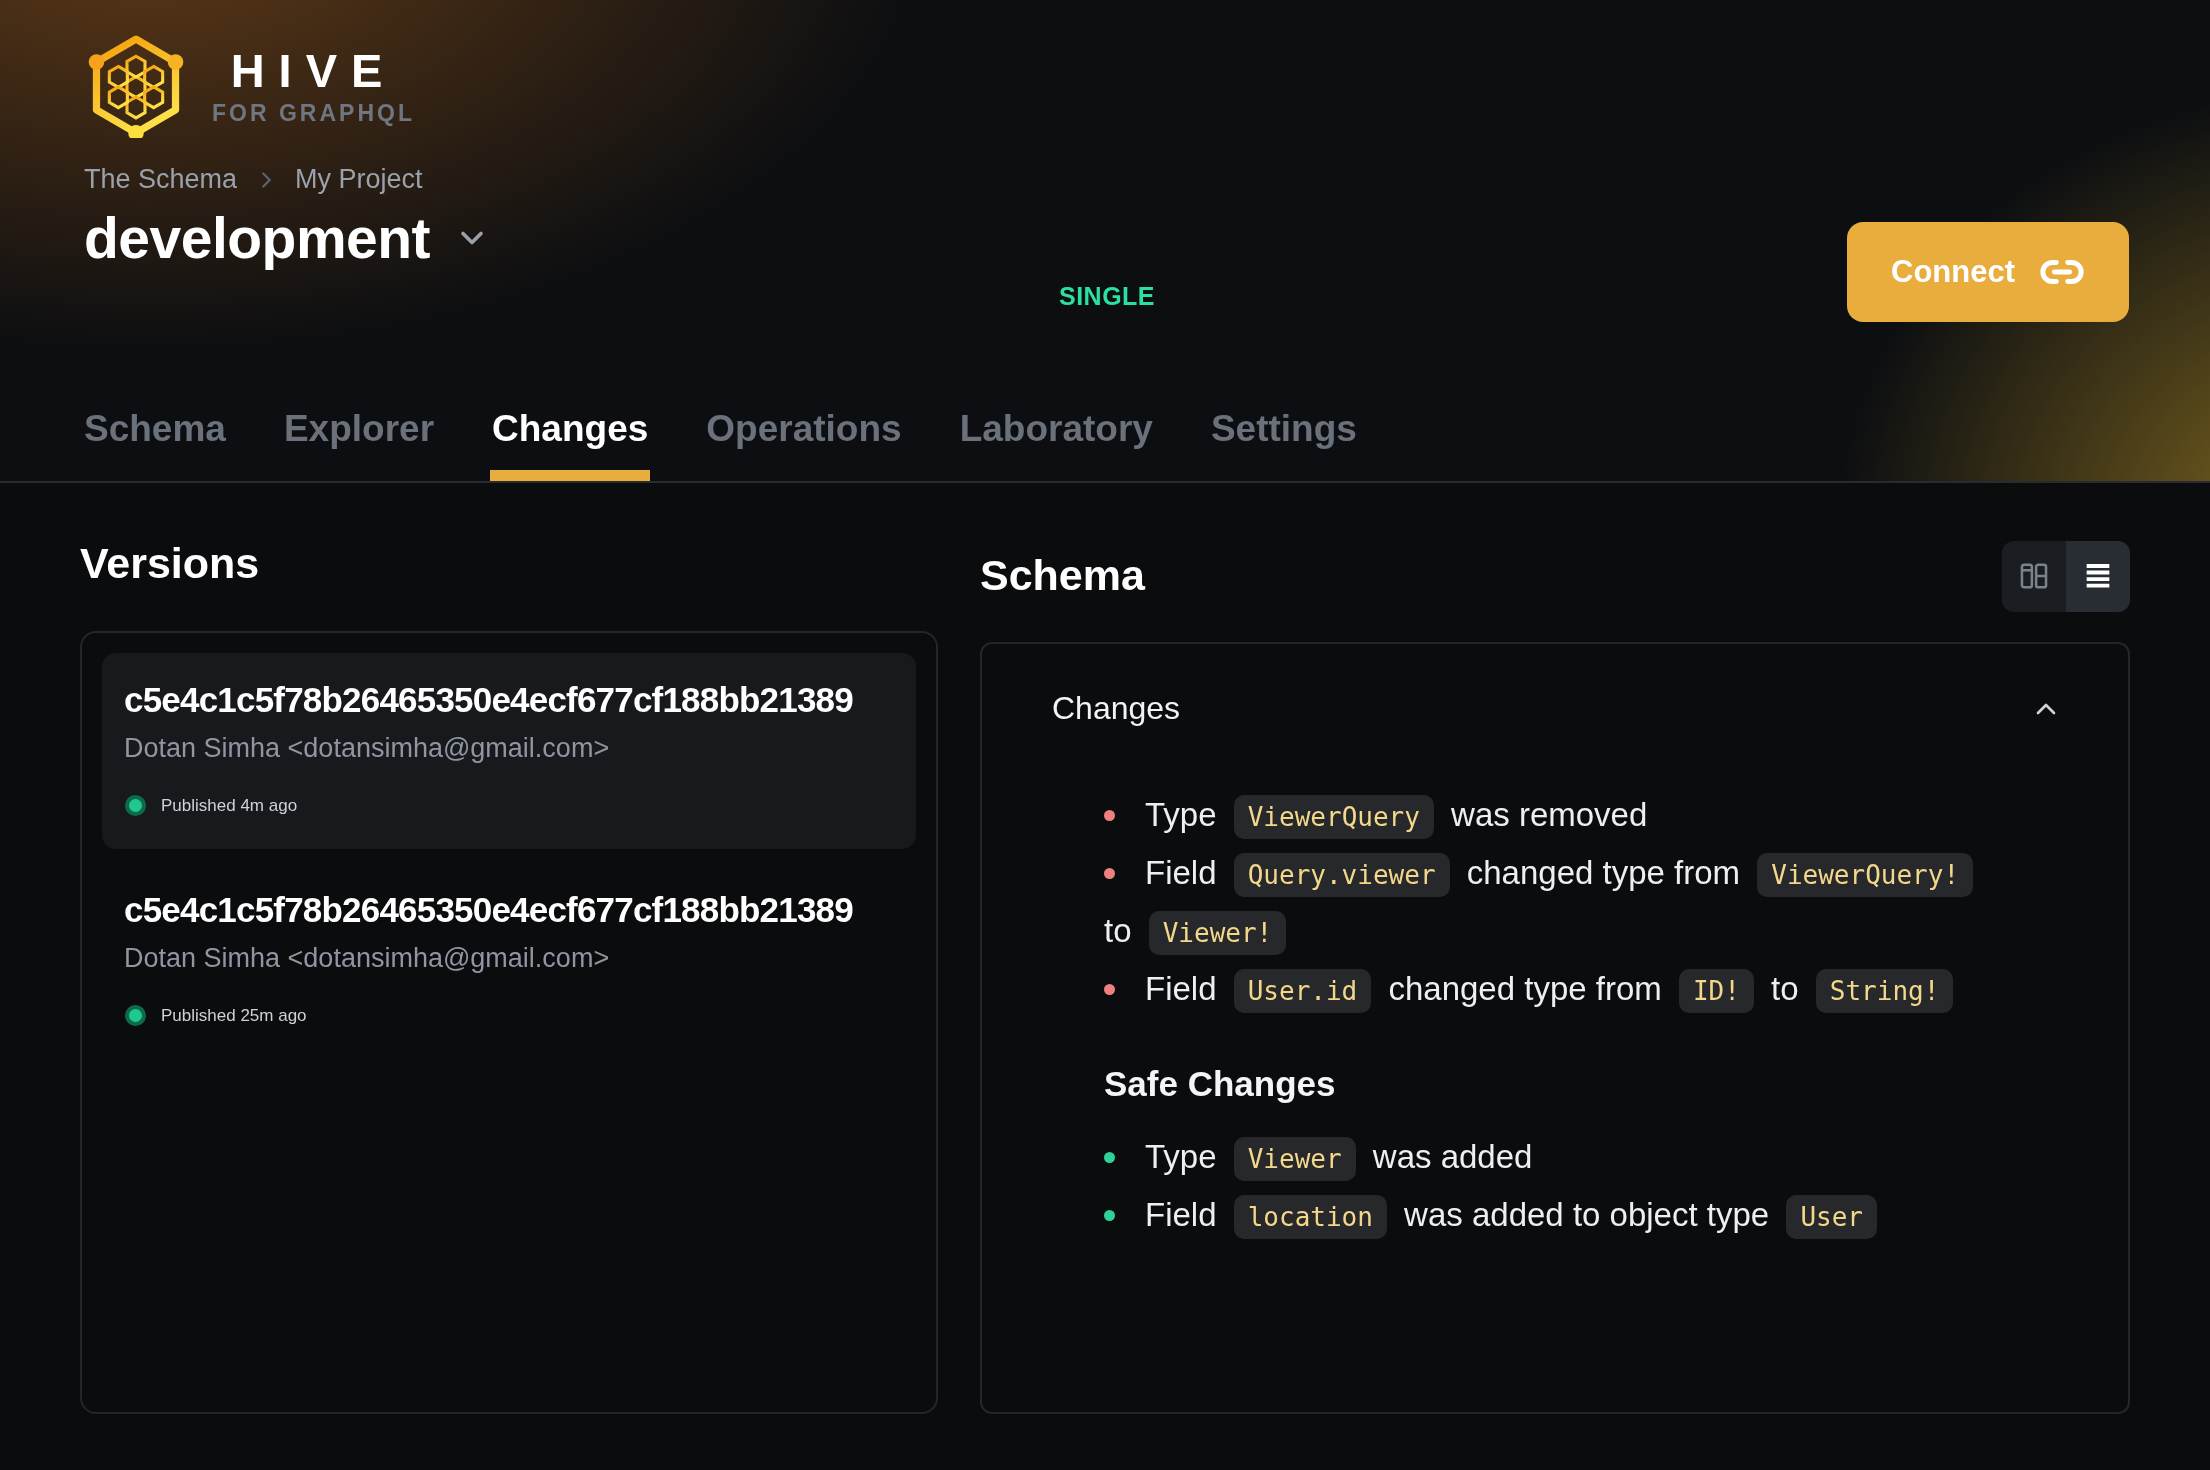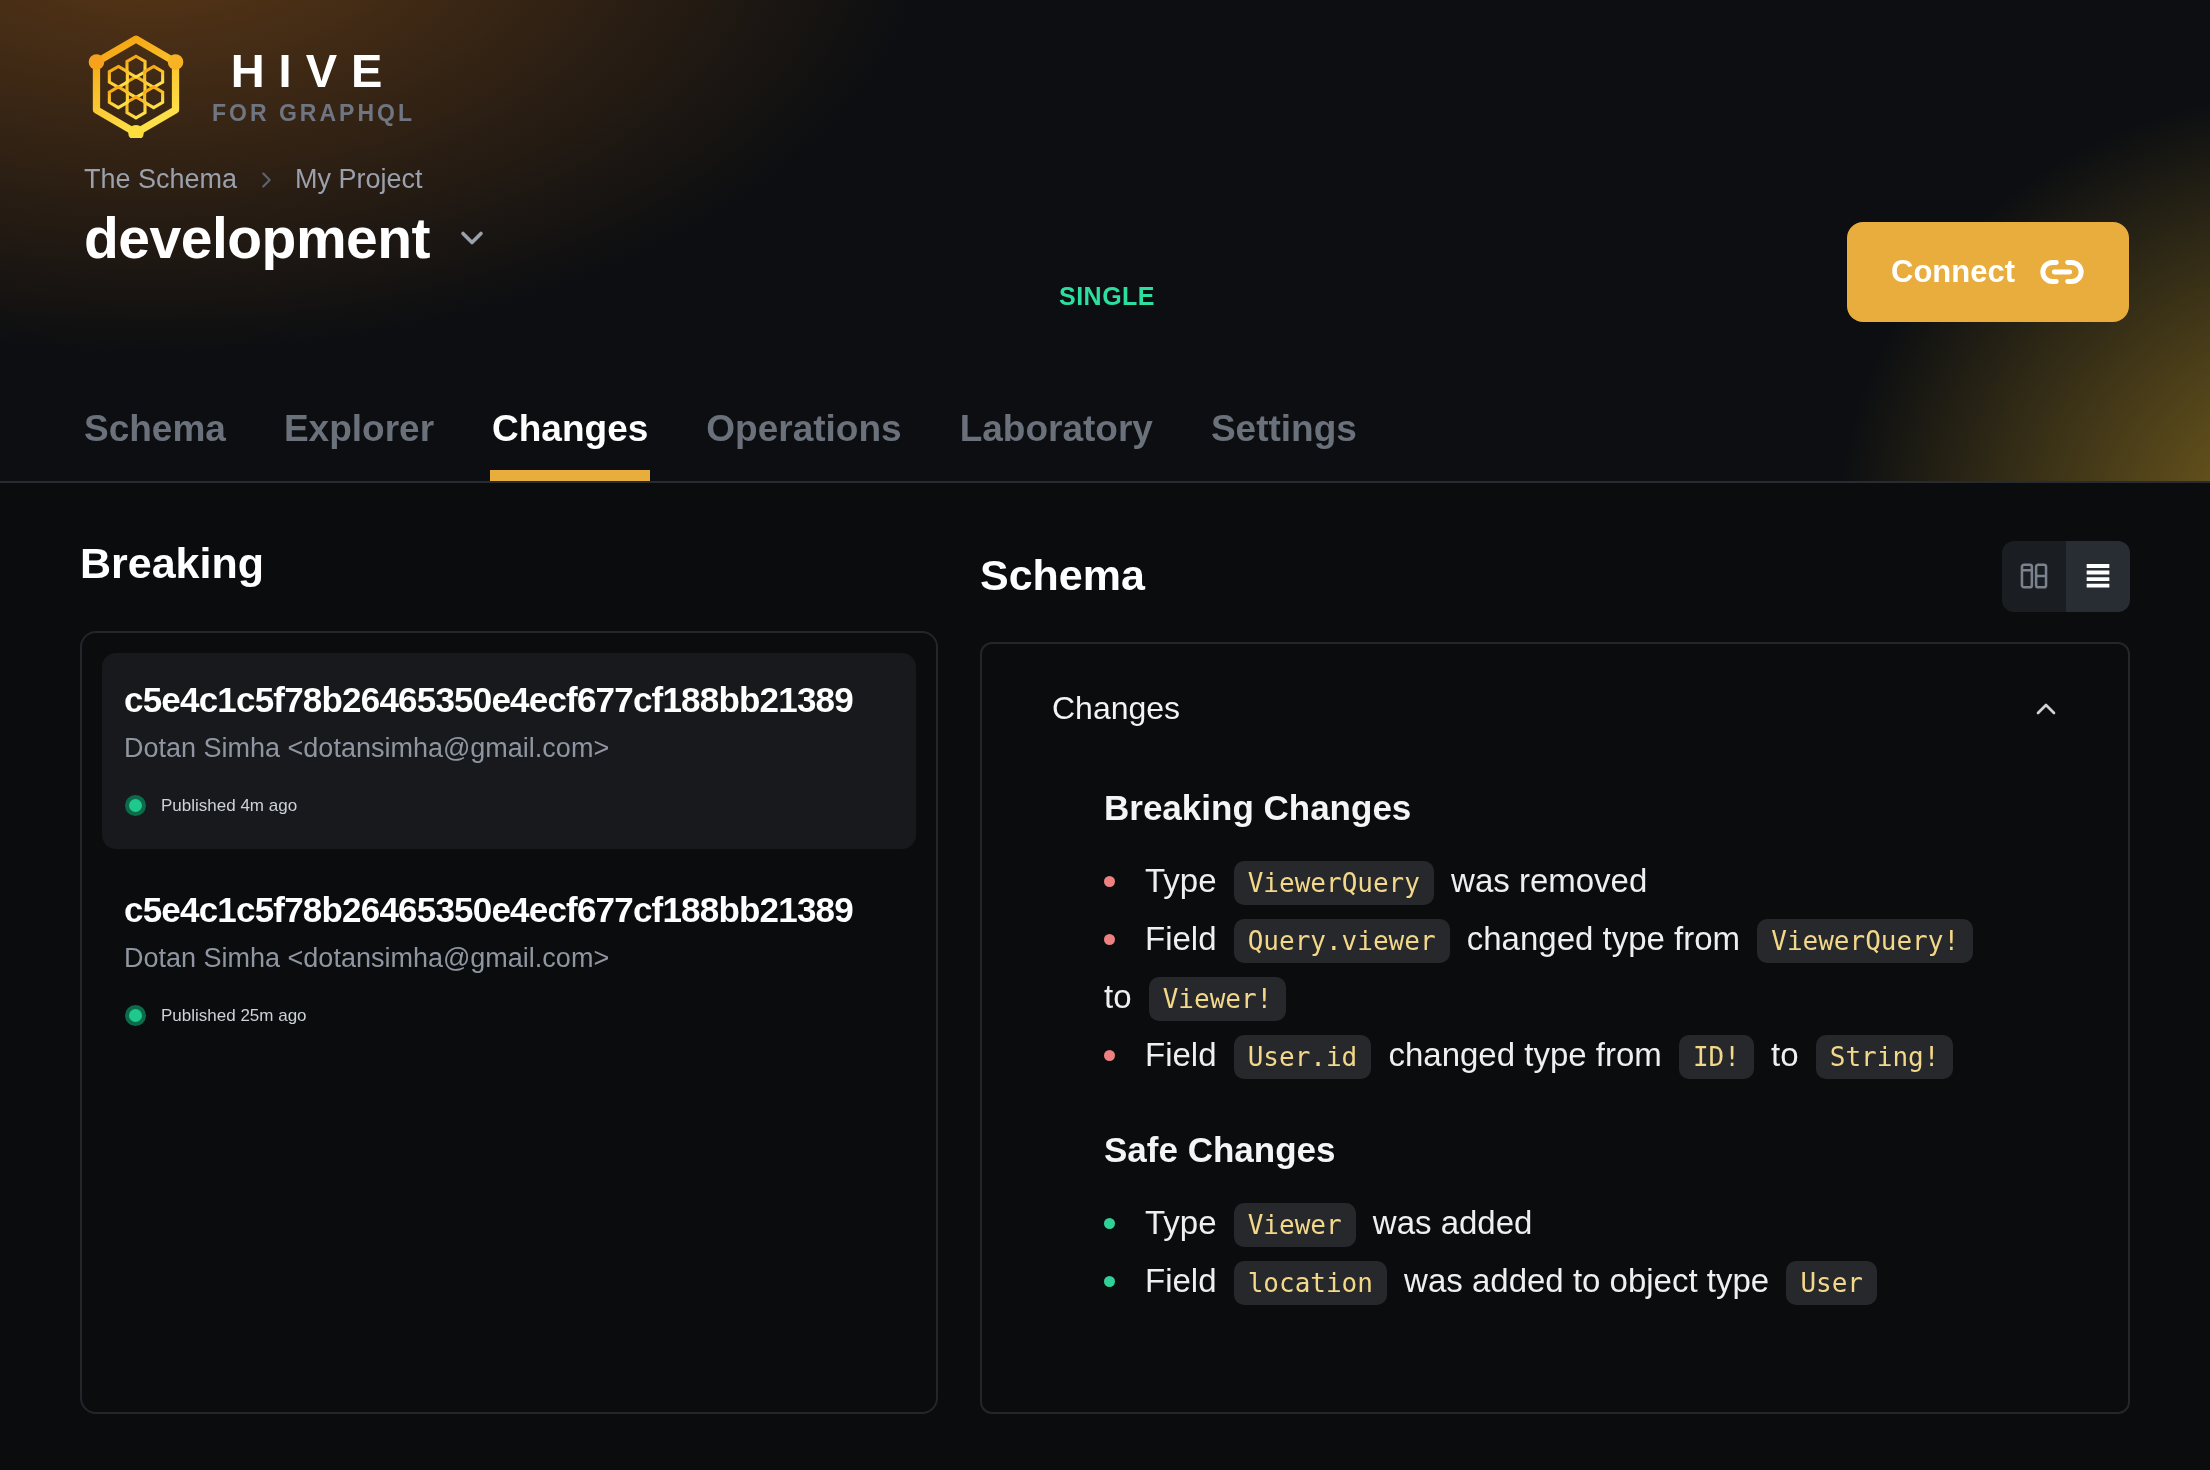--- a/index.html
+++ b/index.html
@@ -207,21 +207,21 @@
       <div class="tab">Explorer</div>
       <div class="tab active">Changes</div>
       <div class="tab">Operations</div>
       <div class="tab">Laboratory</div>
       <div class="tab">Settings</div>
     </nav>
 </header>
 
 <main class="main">
   <section class="col-left">
-    <h2 class="section-title">Breaking</h2>
+    <h2 class="section-title">Versions</h2>
     <div class="vbox">
   <div class="vcard selected">
     <div class="v-hash">c5e4c1c5f78b26465350e4ecf677cf188bb21389</div>
     <div class="v-author">Dotan Simha &lt;dotansimha@gmail.com&gt;</div>
     <div class="v-status">
       <span class="v-dot"></span>
       <span class="v-status-text">Published 4m ago</span>
     </div>
   </div>
 
@@ -261,21 +261,20 @@
 
     <div class="panel">
       <div class="panel-head">
         <span>Changes</span>
         <svg viewBox="0 0 24 24" fill="none" stroke="#cfd3da" stroke-width="2" stroke-linecap="round" stroke-linejoin="round">
             <path d="M6 15l6-6 6 6"></path>
           </svg>
       </div>
       <div class="changes-body">
   <div class="chg-section">
-    <h3 class="chg-title">Breaking Changes</h3>
     <div class="chg-list">
               <div class="change-row"><span class="bullet breaking"></span><span>Type</span> <span class="chip">ViewerQuery</span> <span>was removed</span> </div>
               <div class="change-row"><span class="bullet breaking"></span><span>Field</span> <span class="chip">Query.viewer</span> <span>changed type from</span> <span class="chip">ViewerQuery!</span> <br><span>to</span> <span class="chip">Viewer!</span> </div>
               <div class="change-row"><span class="bullet breaking"></span><span>Field</span> <span class="chip">User.id</span> <span>changed type from</span> <span class="chip">ID!</span> <span>to</span> <span class="chip">String!</span> </div>
             </div>
   </div>
 
   <div class="chg-section">
     <h3 class="chg-title">Safe Changes</h3>
     <div class="chg-list">

